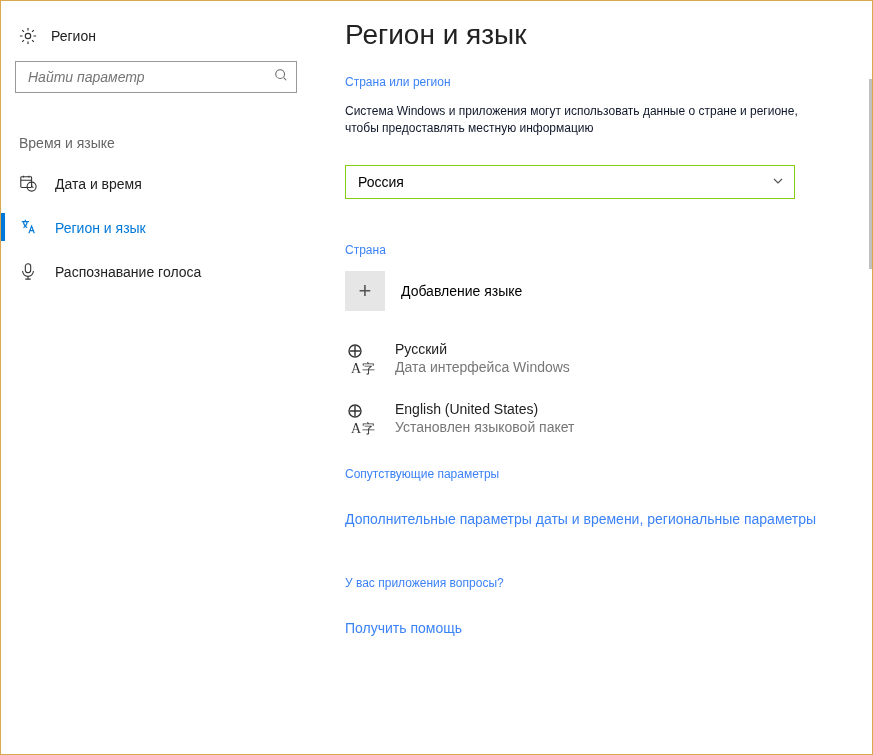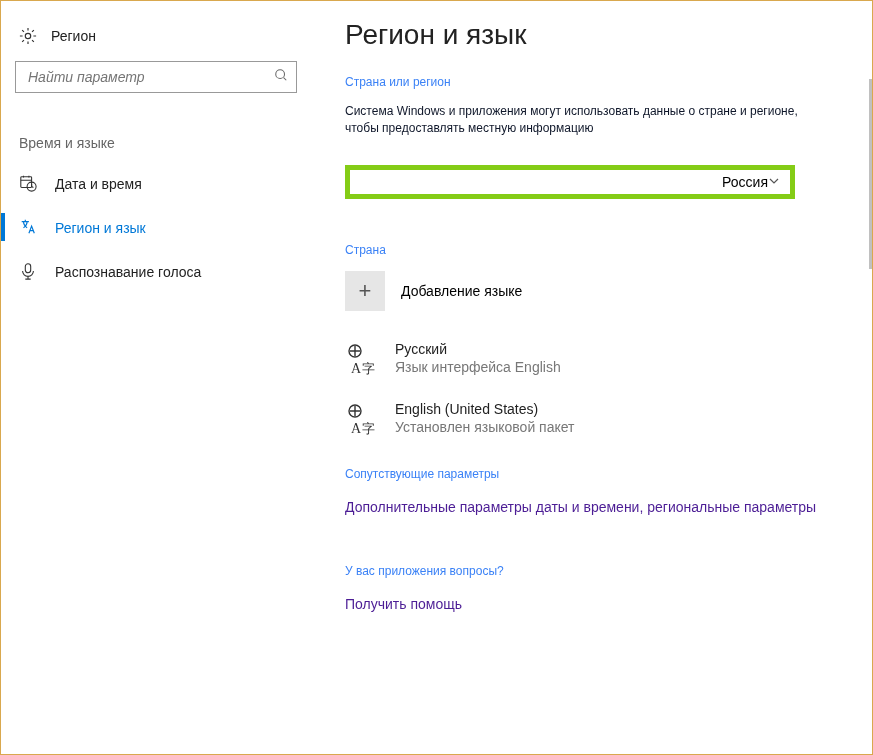--- a/index.html
+++ b/index.html
@@ -116,24 +116,24 @@
   .desc {
     font-size: 12px;
     color: #0f172a;
     line-height: 1.45;
     max-width: 460px;
     margin-bottom: 14px;
   }
   .select-box {
     width: 450px;
     height: 34px;
-    border: 5px solid #84cc16;
-    display: flex;
-    align-items: center;
-    justify-content: flex-end;
+    border: 1px solid #84cc16;
+    display: flex;
+    align-items: center;
+    justify-content: space-between;
     padding: 0 10px 0 12px;
     font-size: 14px;
     cursor: pointer;
     margin-bottom: 44px;
     margin-top: 27px;
   }
   .add-lang-row {
     display: flex;
     align-items: center;
     gap: 16px;
@@ -174,25 +174,25 @@
     margin-bottom: 2px;
   }
   .lang-status {
     font-size: 14px;
     color: #777;
   }
   .related-section {
     margin-top: 30px;
   }
   .link {
-    color: #4c1d95;
+    color: #3b82f6;
     font-size: 14px;
     cursor: pointer;
     display: inline-block;
-    margin-top: 4px;
+    margin-top: 16px;
   }
   .questions-section {
     margin-top: 48px;
   }
   
   .scroll-hint {
     position: absolute;
     right: 0;
     top: 78px;
     width: 3px;
@@ -290,21 +290,21 @@
       <span class="lang-icon">
         <svg viewBox="0 0 32 32" width="32" height="32" fill="none" stroke="#333" stroke-width="1.4">
           <circle cx="10" cy="8" r="6"></circle>
             <path d="M10 3v10M5 8h10"></path>
           <text x="6" y="30" font-size="14" fill="#333" stroke="none" font-family="Segoe UI">A</text>
           <text x="17" y="30" font-size="13" fill="#333" stroke="none" font-family="Segoe UI">字</text>
         </svg>
       </span>
       <div>
         <div class="lang-name">Русский</div>
-        <div class="lang-status">Язык интерфейса English</div>
+        <div class="lang-status">Дата интерфейса Windows</div>
       </div>
     </div>
 
     <div class="lang-item">
       <span class="lang-icon">
         <svg viewBox="0 0 32 32" width="32" height="32" fill="none" stroke="#333" stroke-width="1.4">
           <circle cx="10" cy="8" r="6"></circle>
             <path d="M10 3v10M5 8h10"></path>
           <text x="6" y="30" font-size="14" fill="#333" stroke="none" font-family="Segoe UI">A</text>
           <text x="17" y="30" font-size="13" fill="#333" stroke="none" font-family="Segoe UI">字</text>

